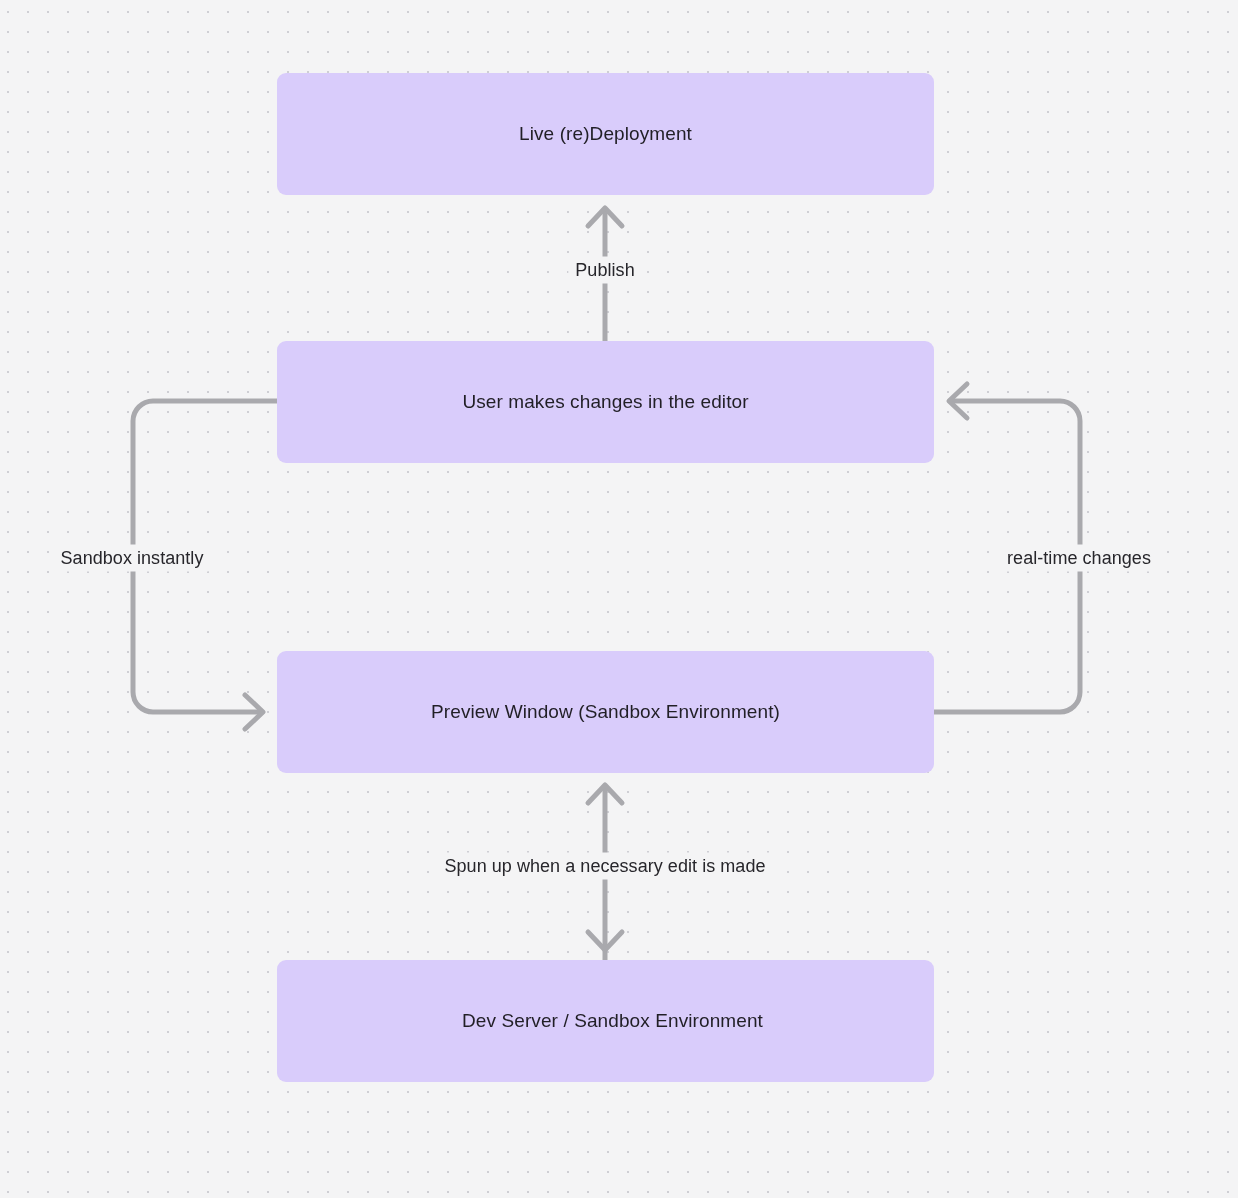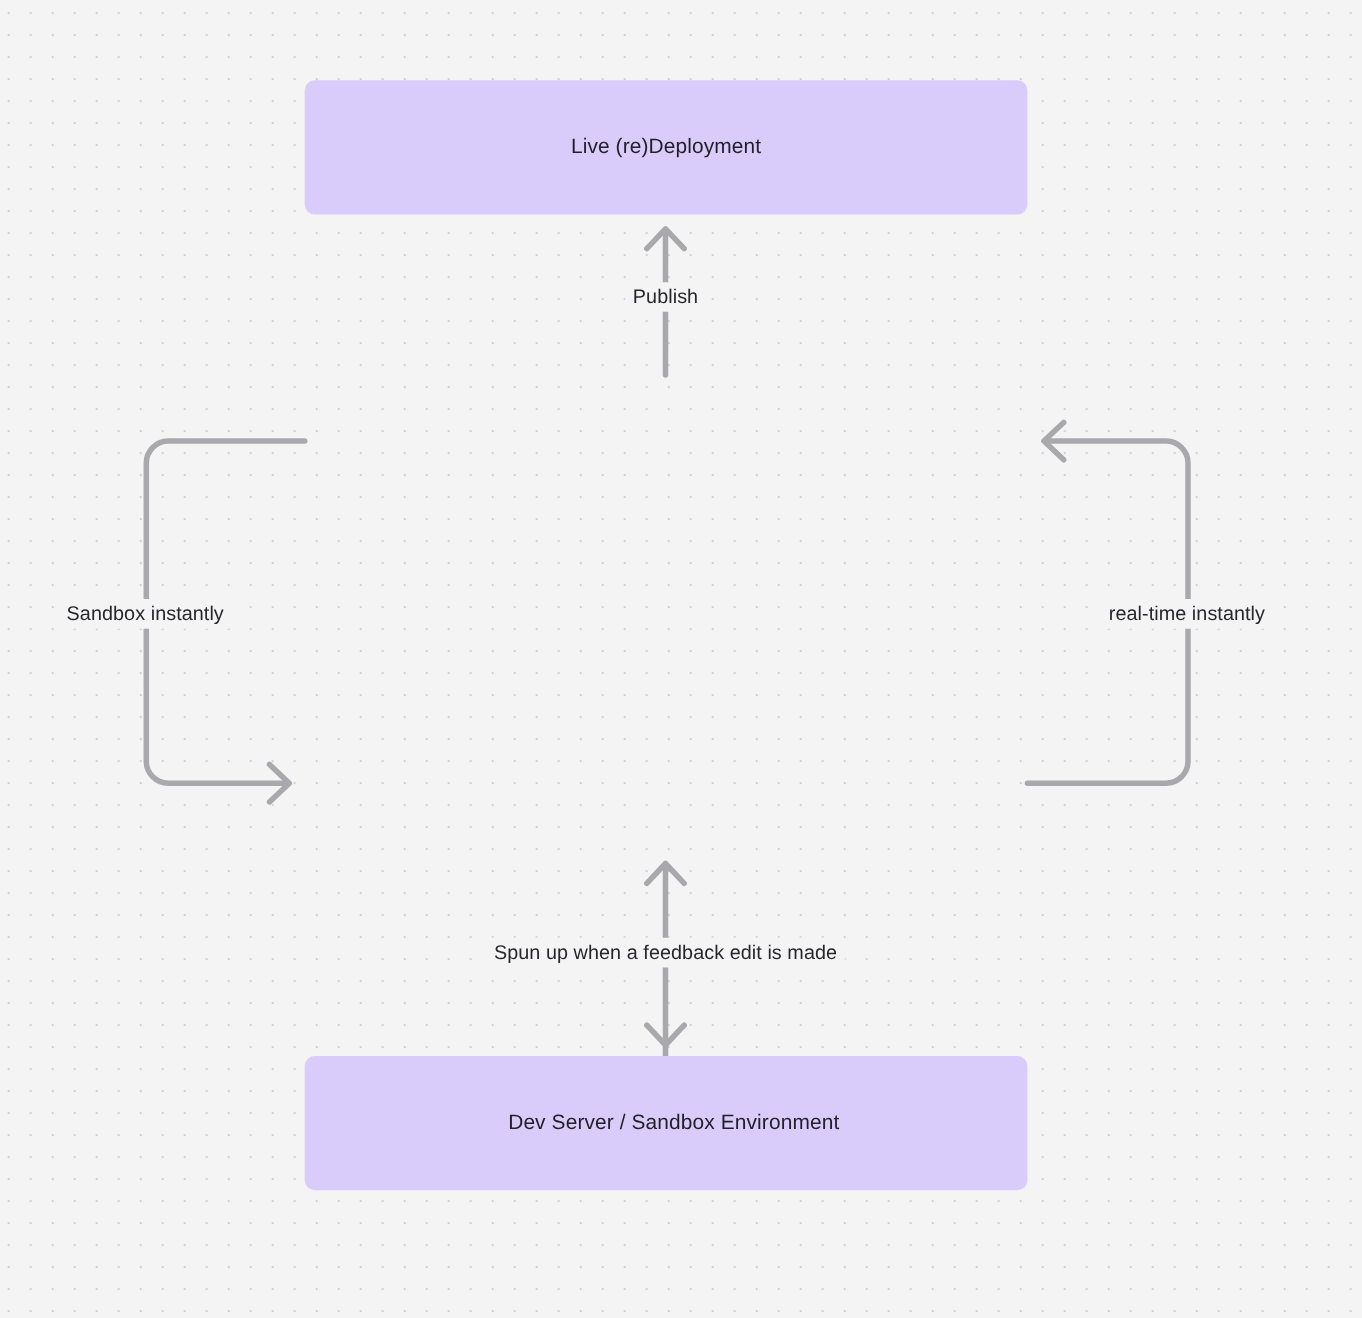--- a/index.html
+++ b/index.html
@@ -92,27 +92,33 @@
         <path d="M 588 932 L 605 950 L 622 932"></path>
       </g>
 
     </g>
   </svg>
 
   <div class="node" id="node-live-deployment" style="left: 277px; top: 73px; width: 657px; height: 122px; background: rgb(217, 204, 251); color: rgb(33, 31, 38); border-radius: 9px;">
     <span>Live (re)Deployment</span>
   </div>
 
+  <div class="node" id="node-user-edits" style="left: 277px; top: 341px; width: 657px; height: 122px; background: rgb(217, 204, 251); color: rgb(33, 31, 38); border-radius: 9px;">
+    <span>User makes changes in the editor</span>
+  </div>
 
+  <div class="node" id="node-preview-window" style="left: 277px; top: 651px; width: 657px; height: 122px; background: rgb(217, 204, 251); color: rgb(33, 31, 38); border-radius: 9px;">
+    <span>Preview Window (Sandbox Environment)</span>
+  </div>
 
   <div class="node" id="node-dev-server" style="left: 277px; top: 960px; width: 657px; height: 122px; background: rgb(217, 204, 251); color: rgb(33, 31, 38); border-radius: 9px; padding-left: 32px;">
     <span>Dev Server / Sandbox Environment</span>
   </div>
 
   <div class="edge-label" id="label-publish" style="left: 605px; top: 270px; color: rgb(39, 38, 43); background: rgb(244, 244, 245);">Publish</div>
 
   <div class="edge-label" id="label-updates-instantly" style="left: 132px; top: 558px; color: rgb(39, 38, 43); background: rgb(244, 244, 245);">Sandbox instantly</div>
 
-  <div class="edge-label" id="label-real-time-feedback" style="left: 1079px; top: 558px; color: rgb(39, 38, 43); background: rgb(244, 244, 245);">real-time instantly</div>
+  <div class="edge-label" id="label-real-time-feedback" style="left: 1079px; top: 558px; color: rgb(39, 38, 43); background: rgb(244, 244, 245);">real-time changes</div>
 
-  <div class="edge-label" id="label-spun-up" style="left: 605px; top: 866px; color: rgb(39, 38, 43); background: rgb(244, 244, 245);">Spun up when a feedback edit is made</div>
+  <div class="edge-label" id="label-spun-up" style="left: 605px; top: 866px; color: rgb(39, 38, 43); background: rgb(244, 244, 245);">Spun up when a necessary edit is made</div>
 
 </div>
 
 </body></html>

